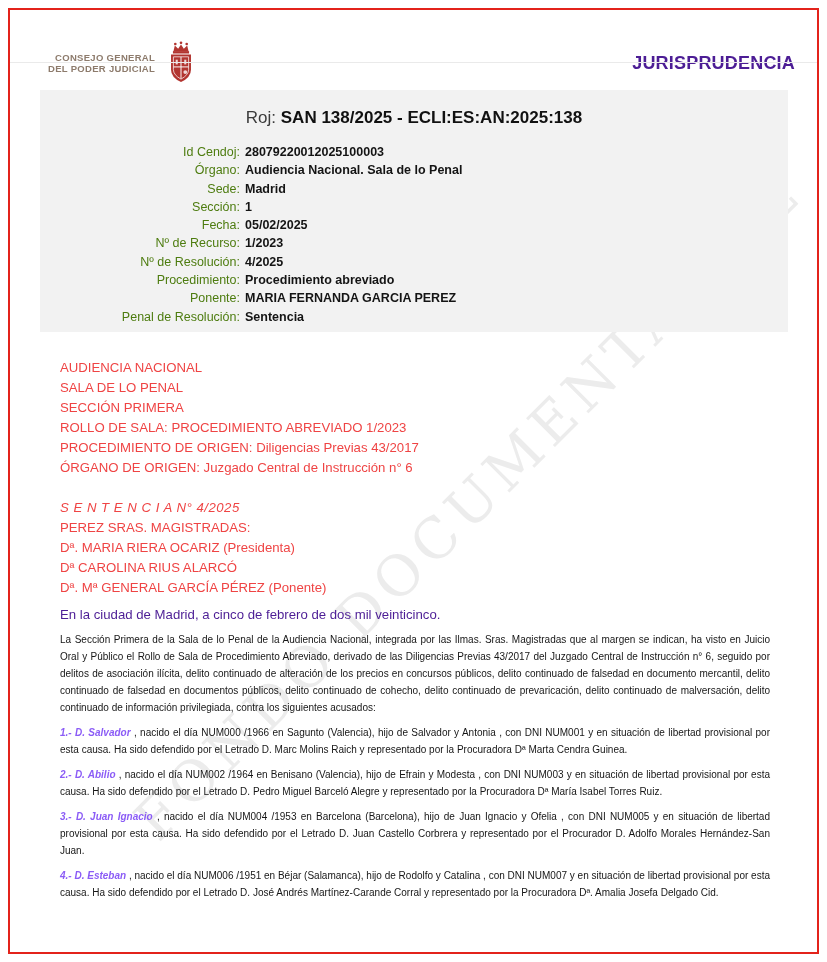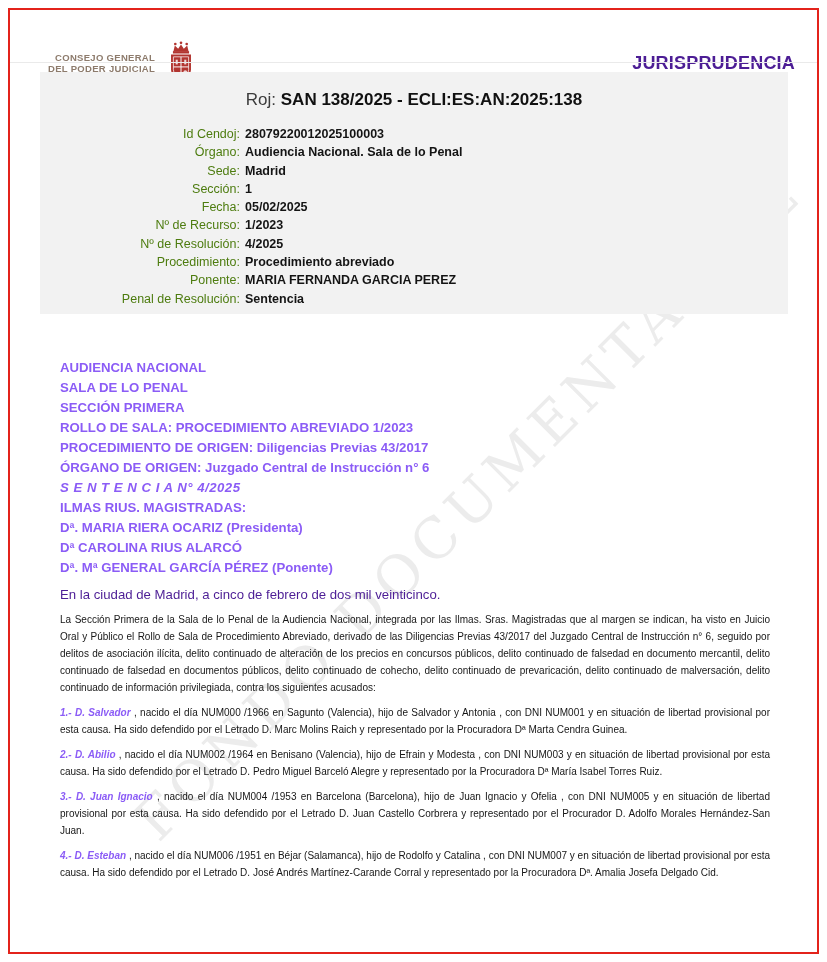--- a/index.html
+++ b/index.html
@@ -17,35 +17,35 @@
   .header{position:absolute;left:0;top:0;right:0;height:52px;z-index:2;margin-top:23px;}
   .header-divider{position:absolute;left:0;right:0;top:52px;height:1px;background:#eaeaea;z-index:2;}
   .brand{position:absolute;left:38px;top:8px;display:flex;align-items:center;gap:7px;}
   .brand-text{text-align:right;font-size:9.5px;font-weight:bold;color:#8d7b6c;
               line-height:11px;letter-spacing:0.3px;}
   .crest{width:38px;height:44px;display:block;}
   .juris{position:absolute;right:22px;top:20px;font-size:18px;font-weight:bold;
          color:#4c1d95;letter-spacing:0.2px;}
 
   
-  .meta-box{position:absolute;left:30px;right:29px;top:62px;height:242px;
+  .meta-box{position:absolute;left:30px;right:29px;top:80px;height:242px;
             background:#f2f2f2;z-index:2;}
   .roj{margin-top:18px;text-align:center;font-size:17px;color:#3c3c3c;}
   .roj b{color:#111;}
   .meta-rows{margin-top:15px;}
   .meta-row{display:grid;grid-template-columns:200px 1fr;column-gap:5px;
             font-size:12.5px;line-height:18.3px;}
   .ml{color:#4d7c0f;text-align:right;}
   .mv{color:#141414;font-weight:bold;}
 
   
   .content{position:absolute;left:50px;right:47px;top:348px;z-index:1;}
   .content p{margin:0;}
-  .h{font-weight:bold;font-size:13.2px;line-height:20px;margin:0 0 0 0;color:#8b5cf6;}
-  .h.it{font-style:italic;letter-spacing:0.5px;}
+  .h{font-weight:normal;font-size:13.2px;line-height:20px;margin:0 0 0 0;color:#ef4444;}
+  .h.it{font-style:italic;letter-spacing:0.5px;margin-top:20px;}
   .intro{font-size:13.2px;line-height:17px;margin-top:8px !important;color:#4c1d95;}
   .para{font-size:10px;line-height:17px;text-align:justify;margin-top:8px !important;color:#161616;}
   .para b{color:#8b5cf6;font-style:italic;}
 </style>
 </head>
 <body>
 
 <div class="page">
 
   <div class="watermark">FONDO DOCUMENTAL CL</div>
@@ -122,21 +122,21 @@
   </div>
 
   <div class="content">
     <p class="h">AUDIENCIA NACIONAL</p>
     <p class="h">SALA DE LO PENAL</p>
     <p class="h">SECCIÓN PRIMERA</p>
     <p class="h">ROLLO DE SALA: PROCEDIMIENTO ABREVIADO 1/2023</p>
     <p class="h">PROCEDIMIENTO DE ORIGEN: Diligencias Previas 43/2017</p>
     <p class="h">ÓRGANO DE ORIGEN: Juzgado Central de Instrucción n° 6</p>
     <p class="h it">S E N T E N C I A N° 4/2025</p>
-    <p class="h">ILMAS RIUS. MAGISTRADAS:</p>
+    <p class="h">PEREZ SRAS. MAGISTRADAS:</p>
     <p class="h">Dª. MARIA RIERA OCARIZ (Presidenta)</p>
     <p class="h">Dª CAROLINA RIUS ALARCÓ</p>
     <p class="h">Dª. Mª GENERAL GARCÍA PÉREZ (Ponente)</p>
 
     <p class="intro">En la ciudad de Madrid, a cinco de febrero de dos mil veinticinco.</p>
     <p class="para">La Sección Primera de la Sala de lo Penal de la Audiencia Nacional, integrada por las Ilmas. Sras. Magistradas que al margen se indican, ha visto en Juicio Oral y Público el Rollo de Sala de Procedimiento Abreviado, derivado de las Diligencias Previas 43/2017 del Juzgado Central de Instrucción n° 6, seguido por delitos de asociación ilícita, delito continuado de alteración de los precios en concursos públicos, delito continuado de falsedad en documento mercantil, delito continuado de falsedad en documentos públicos, delito continuado de cohecho, delito continuado de prevaricación, delito continuado de malversación, delito continuado de información privilegiada, contra los siguientes acusados:</p>
 
     <p class="para"><b>1.- D. Salvador</b><span> , nacido el día NUM000 /1966 en Sagunto (Valencia), hijo de Salvador y Antonia , con DNI NUM001 y en situación de libertad provisional por esta causa. Ha sido defendido por el Letrado D. Marc Molins Raich y representado por la Procuradora Dª Marta Cendra Guinea.</span></p>
     <p class="para"><b>2.- D. Abilio</b><span> , nacido el día NUM002 /1964 en Benisano (Valencia), hijo de Efrain y Modesta , con DNI NUM003 y en situación de libertad provisional por esta causa. Ha sido defendido por el Letrado D. Pedro Miguel Barceló Alegre y representado por la Procuradora Dª María Isabel Torres Ruiz.</span></p>
     <p class="para"><b>3.- D. Juan Ignacio</b><span> , nacido el día NUM004 /1953 en Barcelona (Barcelona), hijo de Juan Ignacio y Ofelia , con DNI NUM005 y en situación de libertad provisional por esta causa. Ha sido defendido por el Letrado D. Juan Castello Corbrera y representado por el Procurador D. Adolfo Morales Hernández-San Juan.</span></p>

